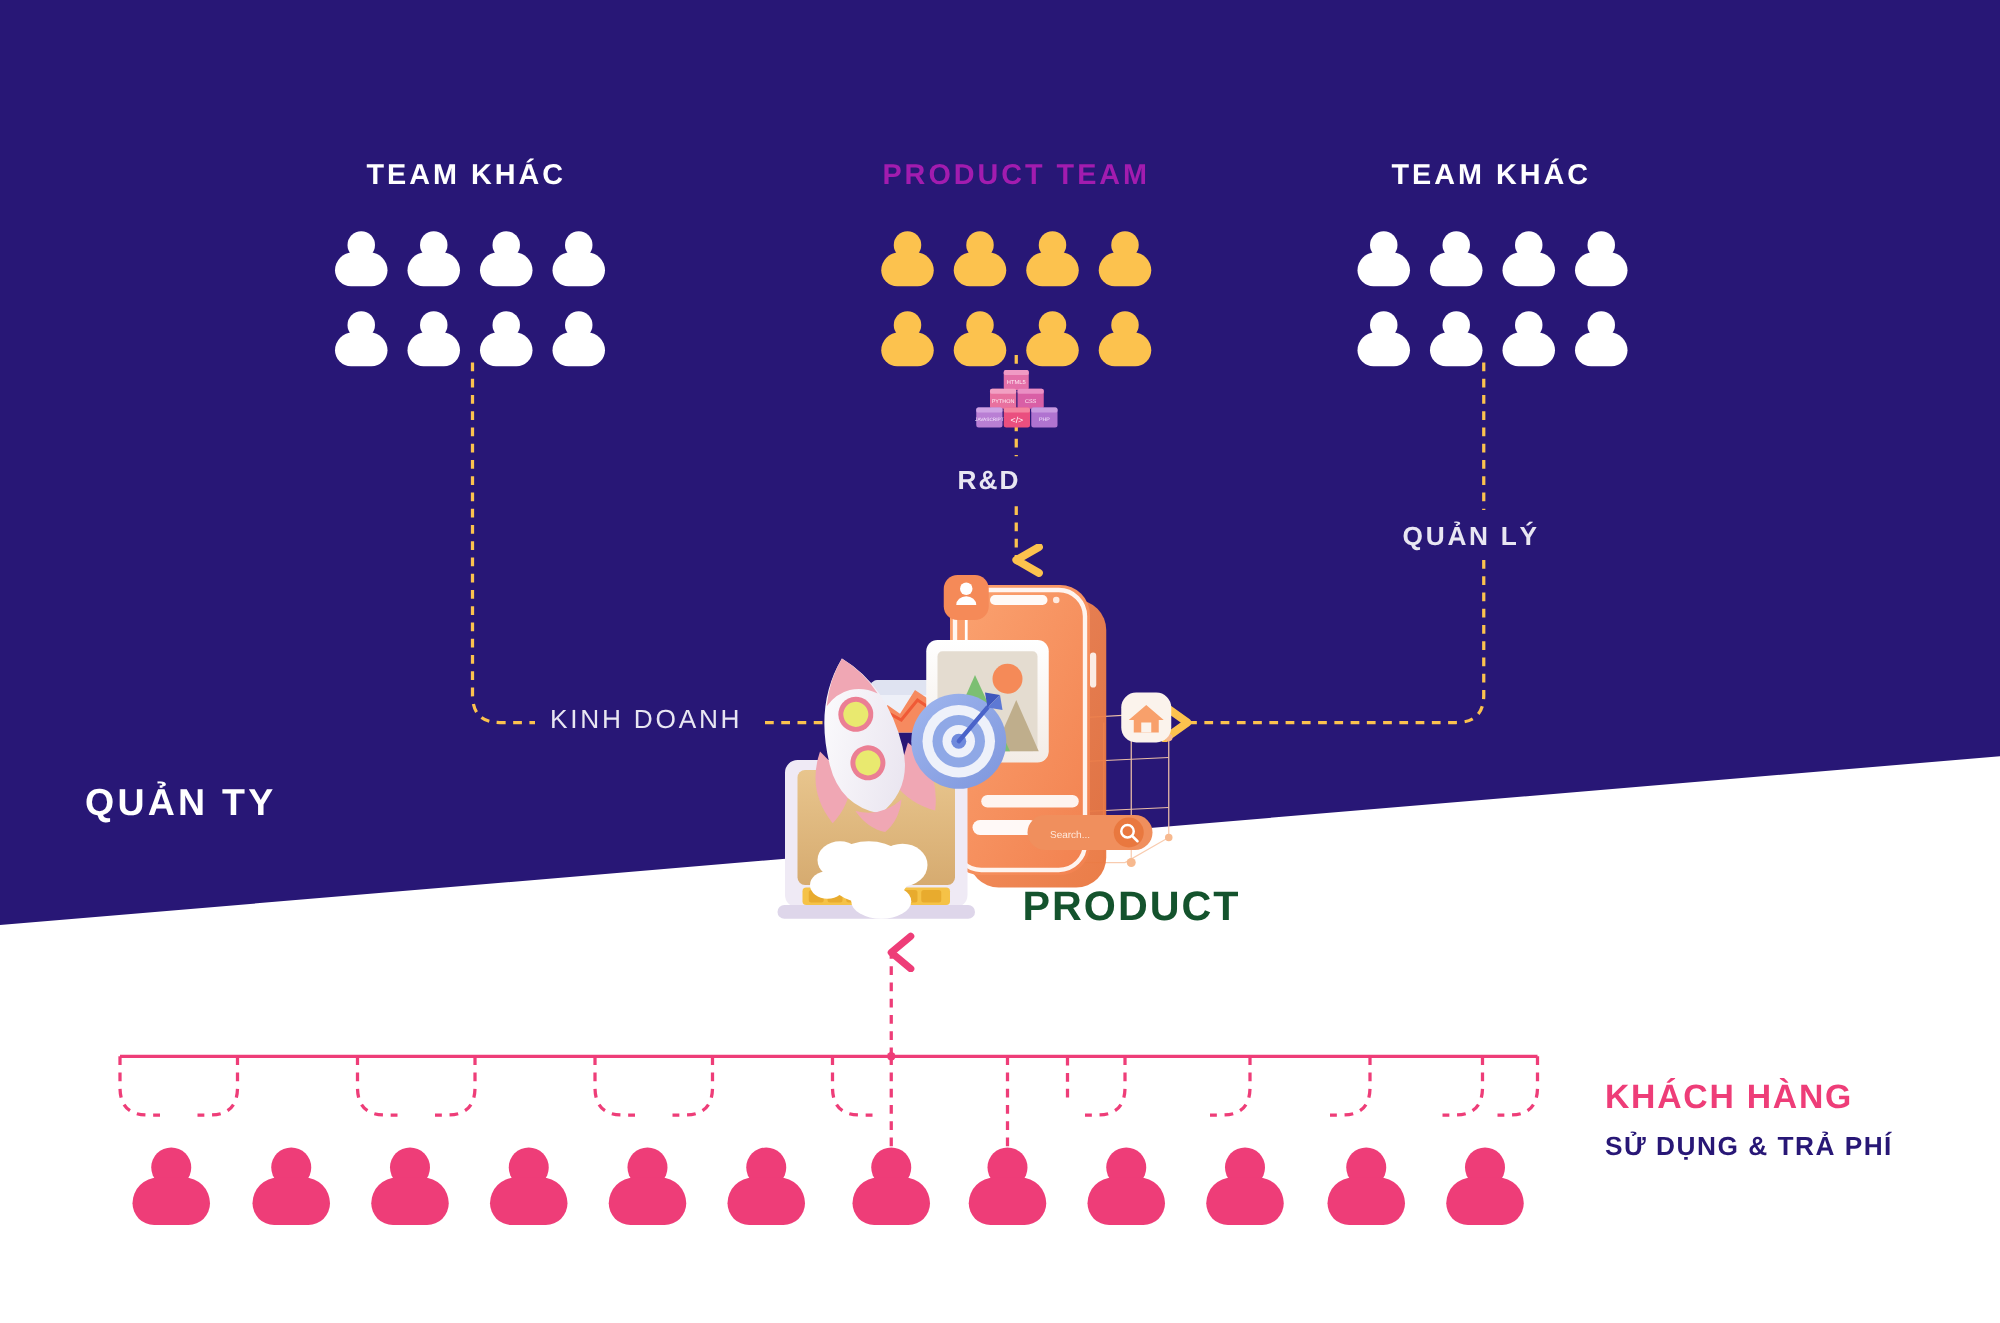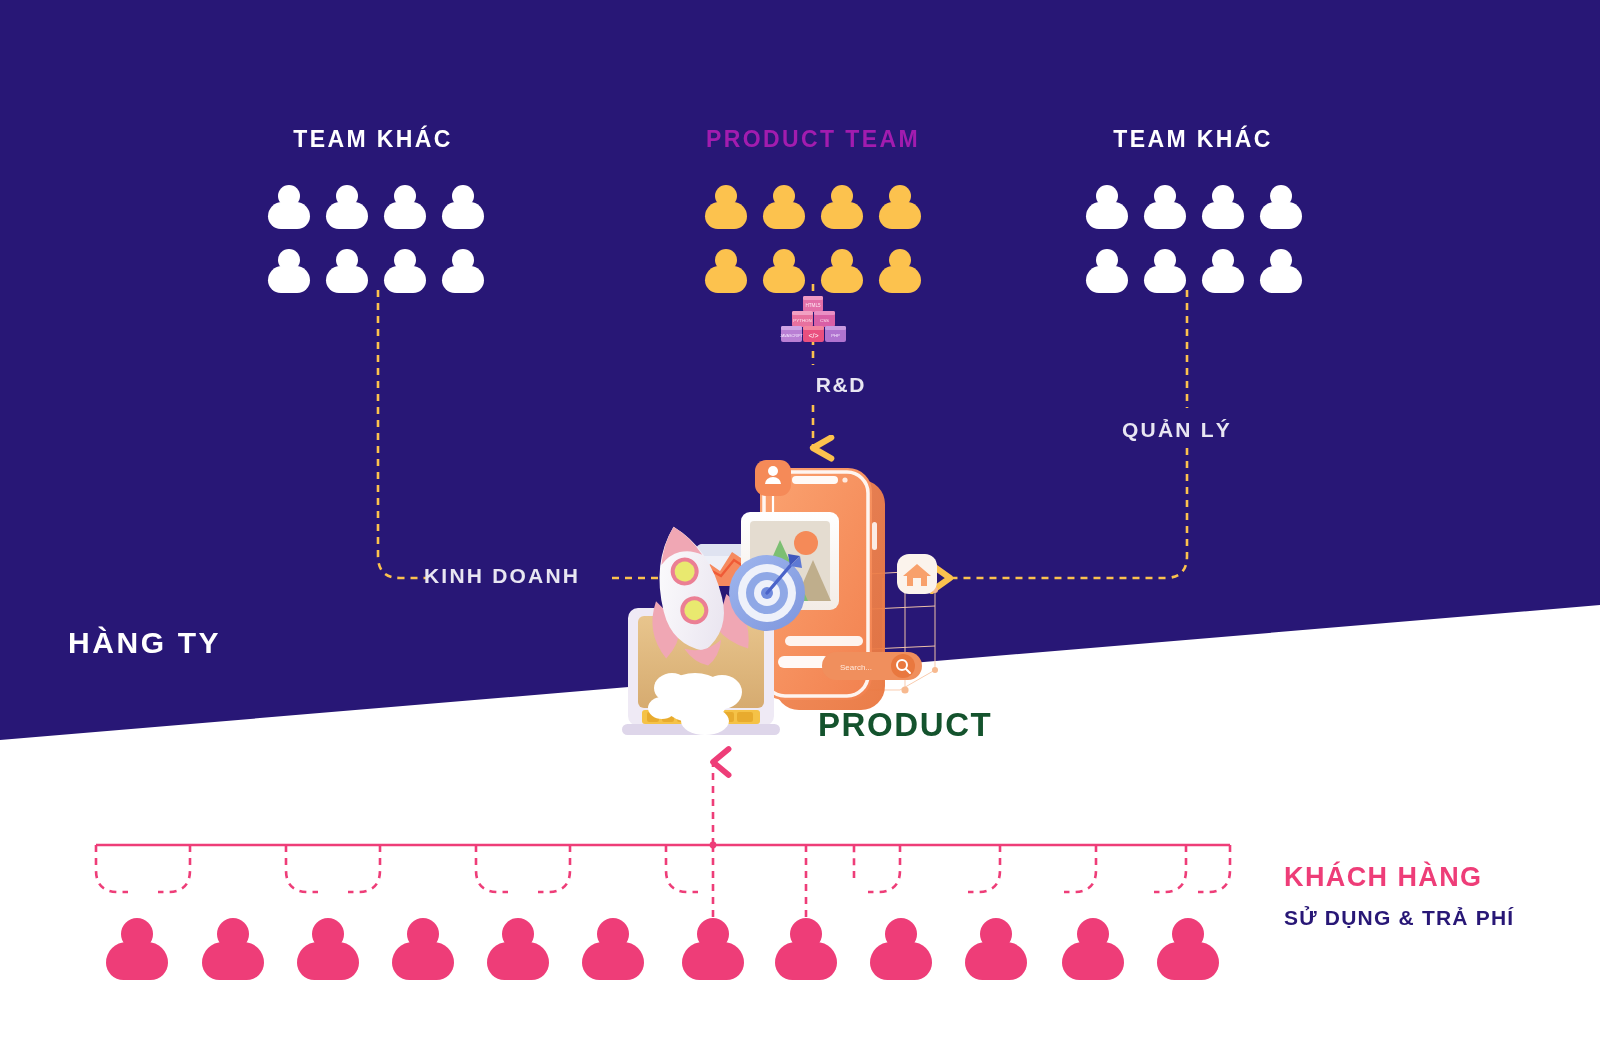--- a/index.html
+++ b/index.html
@@ -29,26 +29,26 @@
 
   .cong-ty {
     position:absolute; left:68px; top:626px;
     font-size:30px; font-weight:bold; letter-spacing:2.6px; color:#ffffff;
   }
   .product-label {
     position:absolute; left:818px; top:706px;
     font-size:33px; font-weight:bold; letter-spacing:1.6px; color:#14532d;
   }
   .rd-label {
-    position:absolute; left:766px; top:373px; width:100px; text-align:right;
+    position:absolute; left:766px; top:373px; width:100px; text-align:left;
     font-size:21px; font-weight:bold; letter-spacing:1.6px; color:#e8e6f2;
   }
   .kinh-doanh-label {
-    position:absolute; left:424px; top:564px;
-    font-size:21px; font-weight:bold; letter-spacing:2.2px; color:#e8e6f2;
+    position:absolute; left:440px; top:564px;
+    font-size:21px; font-weight:normal; letter-spacing:2.2px; color:#e8e6f2;
   }
   .quan-ly-label {
     position:absolute; left:1122px; top:418px;
     font-size:21px; font-weight:bold; letter-spacing:2.2px; color:#e8e6f2;
   }
   .kh-title {
     position:absolute; left:1284px; top:862px;
     font-size:27px; font-weight:bold; letter-spacing:1.4px; color:#ee3d78;
     white-space:nowrap;
   }
@@ -438,21 +438,21 @@
       <path d="M306,229 L310,233" stroke="#ffffff" stroke-width="2" stroke-linecap="round"></path>
     </g>
 
     <g>
       <rect x="297" y="114" width="40" height="40" rx="12" fill="#fbf3ec"></rect>
       <path d="M317,124 L331,136 L327,136 L327,146 L307,146 L307,136 L303,136 Z" fill="#f8a06b"></path>
       <rect x="313" y="138" width="8" height="8" fill="#fbf3ec"></rect>
     </g>
   </svg>
 
-  <div class="cong-ty">HÀNG TY</div>
+  <div class="cong-ty">QUẢN TY</div>
   <div class="product-label">PRODUCT</div>
   <div class="kh-title">KHÁCH HÀNG</div>
   <div class="kh-sub">SỬ DỤNG &amp; TRẢ PHÍ</div>
 
   <div>
     <div class="cust" style="left:106px;  top:918px;">
         <div class="head"></div>
         <div class="body"></div>
       </div>
     <div class="cust" style="left:202px;  top:918px;">

